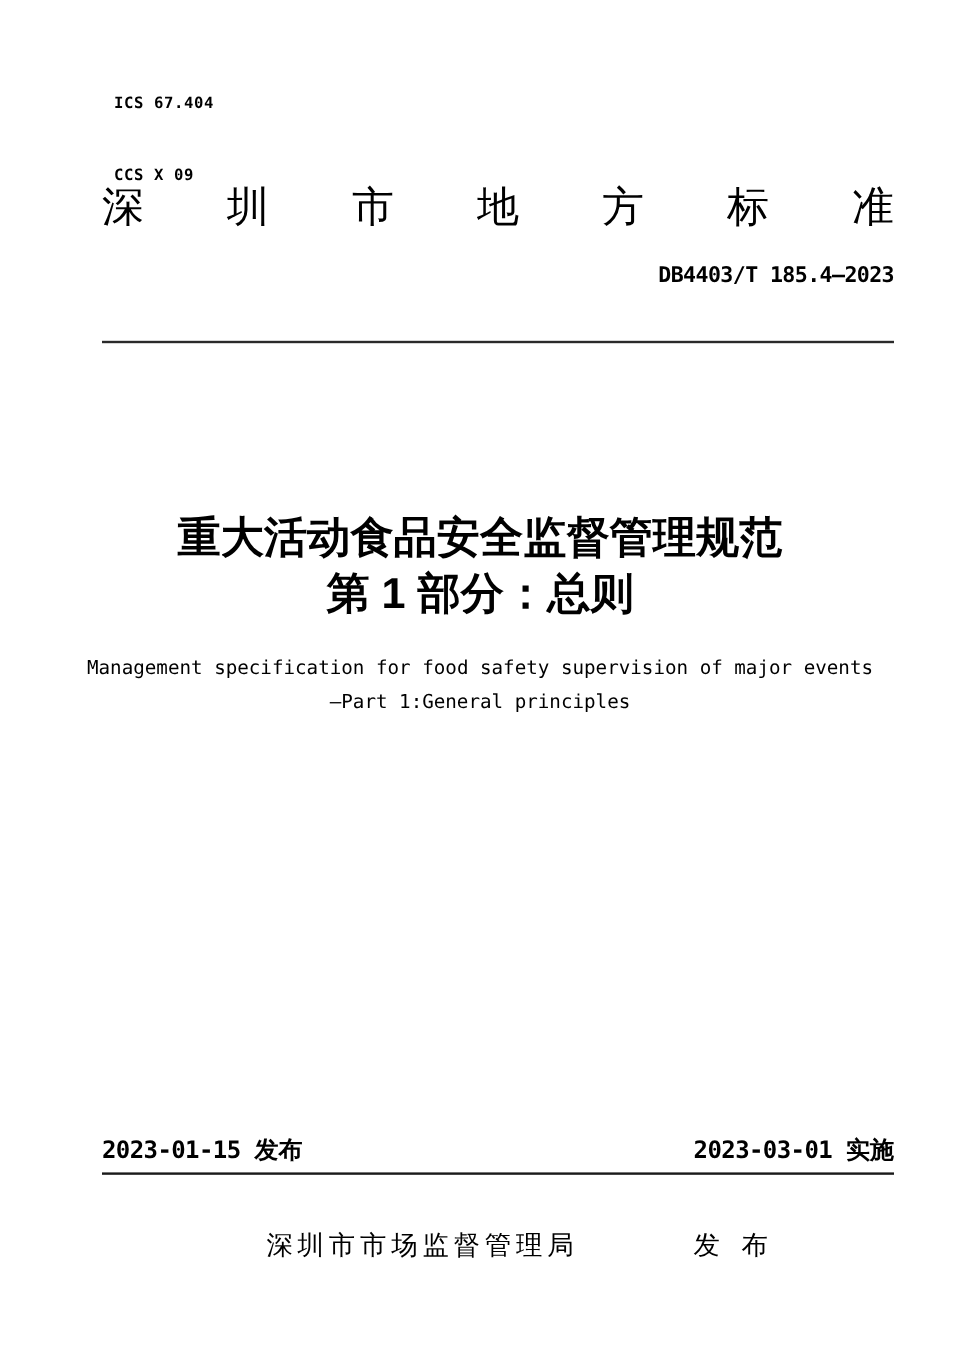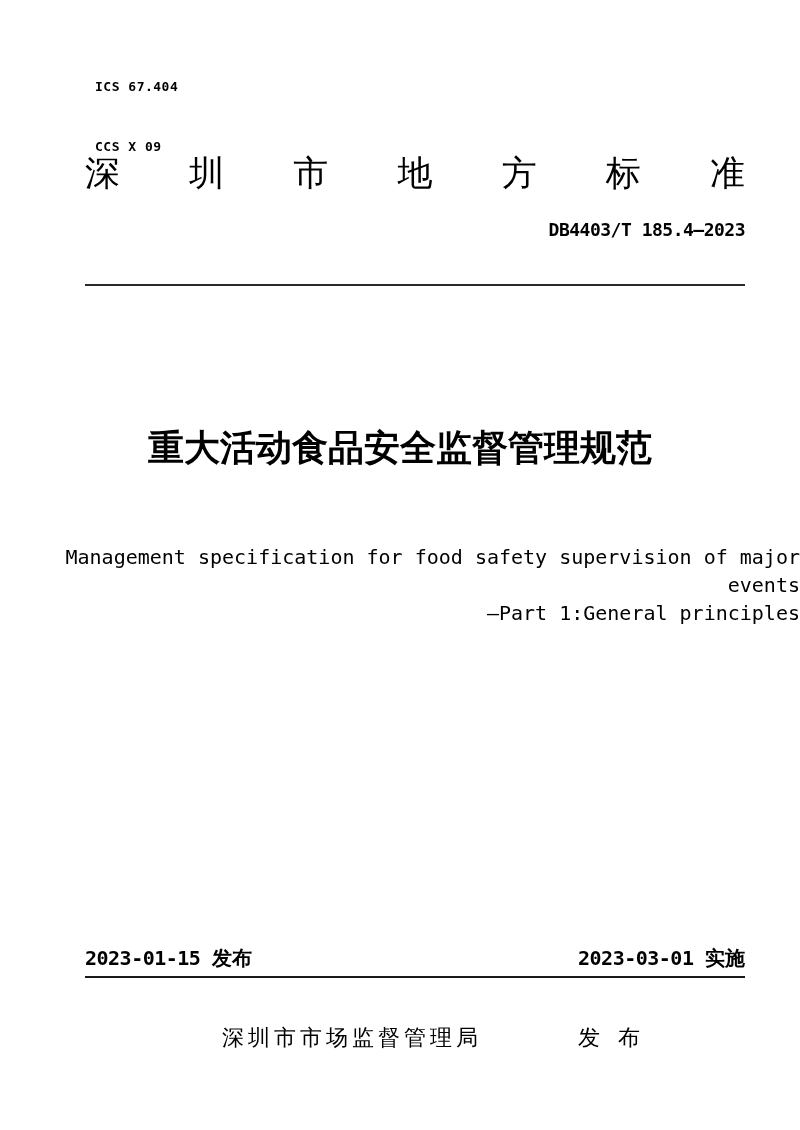--- a/index.html
+++ b/index.html
@@ -92,23 +92,23 @@
     font-weight: bold;
     line-height: 47px;
   }
 
   
   .title-en {
     position: absolute;
     left: 0;
     top: 543px;
     width: 100%;
-    text-align: right;
-    font-family: "DejaVu Sans Mono", monospace;
-    font-size: 20px;
+    text-align: center;
+    font-family: "DejaVu Sans Mono", monospace;
+    font-size: 16px;
     font-weight: 500;
     line-height: 28px;
   }
 
   
   .dates-row {
     position: absolute;
     left: 85px;
     top: 946px;
     width: 660px;
@@ -172,20 +172,21 @@
     <span>标</span>
     <span>准</span>
   </div>
 
   <div class="doc-number">DB4403/T 185.4—2023</div>
 
   <div class="header-rule"></div>
 
   <div class="title-zh">
     <div>重大活动食品安全监督管理规范</div>
+    <div>第 1 部分：总则</div>
   </div>
 
   <div class="title-en">
     <div>Management specification for food safety supervision of major events</div>
     <div>—Part 1:General principles</div>
   </div>
 
   <div class="dates-row">
     <div class="date-left">
       <span class="date-num">2023-01-15</span>

